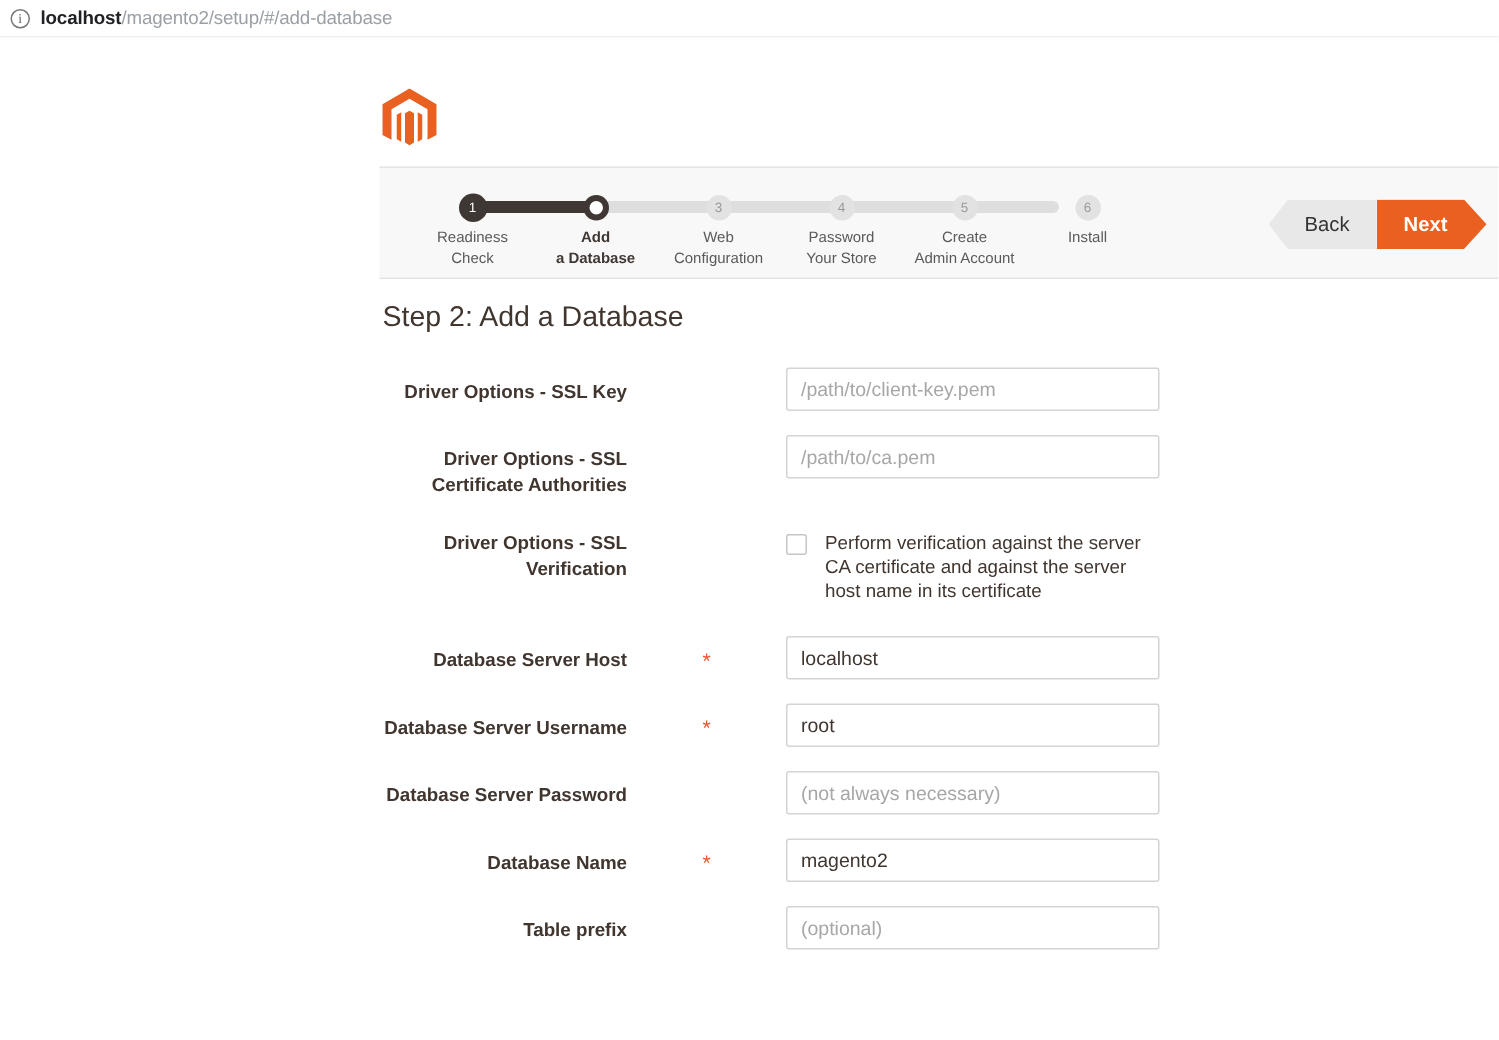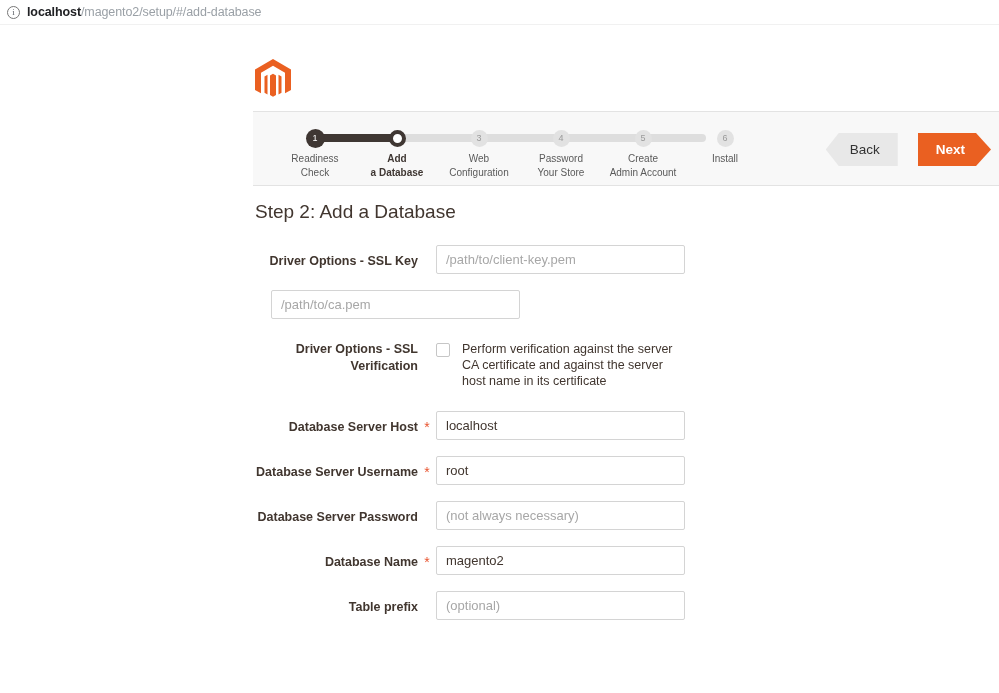--- a/index.html
+++ b/index.html
@@ -146,41 +146,42 @@
     background: #e8e8e8;
     color: #333333;
     padding-left: 24px;
     clip-path: polygon(13px 0, 100% 0, 100% 100%, 13px 100%, 0 50%);
   }
   .btn-next {
     background: #ea6021;
     color: #ffffff;
     font-weight: bold;
     padding-right: 26px;
-    margin-left: 20px;
+    margin-left: 0;
     clip-path: polygon(0 0, calc(100% - 15px) 0, 100% 50%, calc(100% - 15px) 100%, 0 100%);
   }
 
   
   .content {
     position: absolute;
     left: 253px; top: 176px;
     right: 0;
   }
   .page-title {
     font-size: 19px;
     color: #41362f;
     font-weight: normal;
     margin: 0 0 22px 2px;
   }
 
   .field-row {
     display: flex;
     align-items: flex-start;
     margin-bottom: 16px;
+    gap: 44px;
   }
   .field-label {
     width: 165px;
     text-align: right;
     font-size: 12.5px;
     line-height: 17px;
     font-weight: bold;
     color: #41362f;
     padding-top: 8px;
     flex: none;
@@ -317,20 +318,21 @@
     <div class="field-row">
       <div class="field-label">Driver Options - SSL Key</div>
       <div class="req-star blank">*</div>
       <div class="field-control">
         <input type="text" placeholder="/path/to/client-key.pem" style="">
       </div>
     </div>
 
 
     <div class="field-row">
+      <div class="field-label">Driver Options - SSL Certificate Authorities</div>
       <div class="req-star blank">*</div>
       <div class="field-control">
         <input type="text" placeholder="/path/to/ca.pem" style="">
       </div>
     </div>
 
     <div class="field-row row-ssl-verify">
       <div class="field-label">Driver Options - SSL Verification</div>
       <div class="req-star blank">*</div>
       <div class="field-control">

